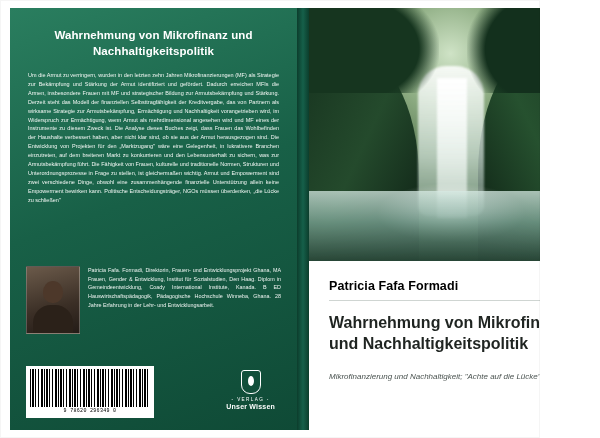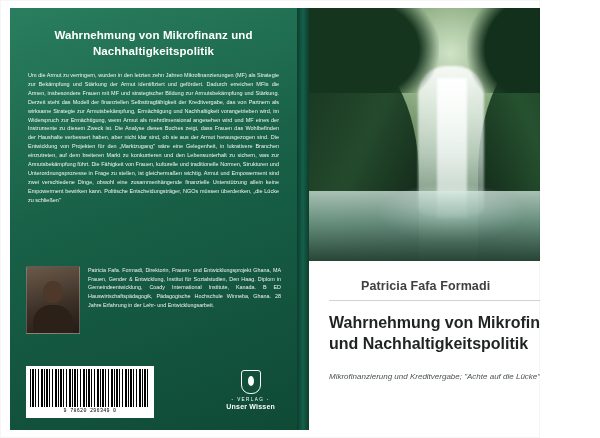--- a/index.html
+++ b/index.html
@@ -279,23 +279,22 @@
     height: 115px;
     background: radial-gradient(ellipse at 55% 62%, #13301d 0%, #13301d 55%, rgba(19,48,29,0) 72%);
   }
 
   .fc-author {
     position: absolute;
     left: 20px;
     top: 271px;
     font-size: 12.5px;
     font-weight: bold;
-    color: #404040;
+    color: #000000;
     letter-spacing: .1px;
-    margin-left: 32px;
   }
   .fc-rule {
     position: absolute;
     left: 20px;
     top: 292px;
     width: 243px;
     height: 1px;
     background: #cfd5d2;
   }
   .fc-title {
@@ -369,17 +368,17 @@
       <div class="falls2"></div>
       <div class="mist"></div>
       <div class="pool"></div>
       <div class="foliage-tl"></div>
       <div class="foliage-tr"></div>
     </div>
 
     <div class="fc-author">Patricia Fafa Formadi</div>
     <div class="fc-rule"></div>
     <div class="fc-title">Wahrnehmung von Mikrofinanz und Nachhaltigkeitspolitik</div>
-    <div class="fc-subtitle">Mikrofinanzierung und Kreditvergabe; "Achte auf die Lücke"</div>
+    <div class="fc-subtitle">Mikrofinanzierung und Nachhaltigkeit; "Achte auf die Lücke"</div>
   </div>
 
   <div class="edge"></div>
 </div>
 
 </body></html>

